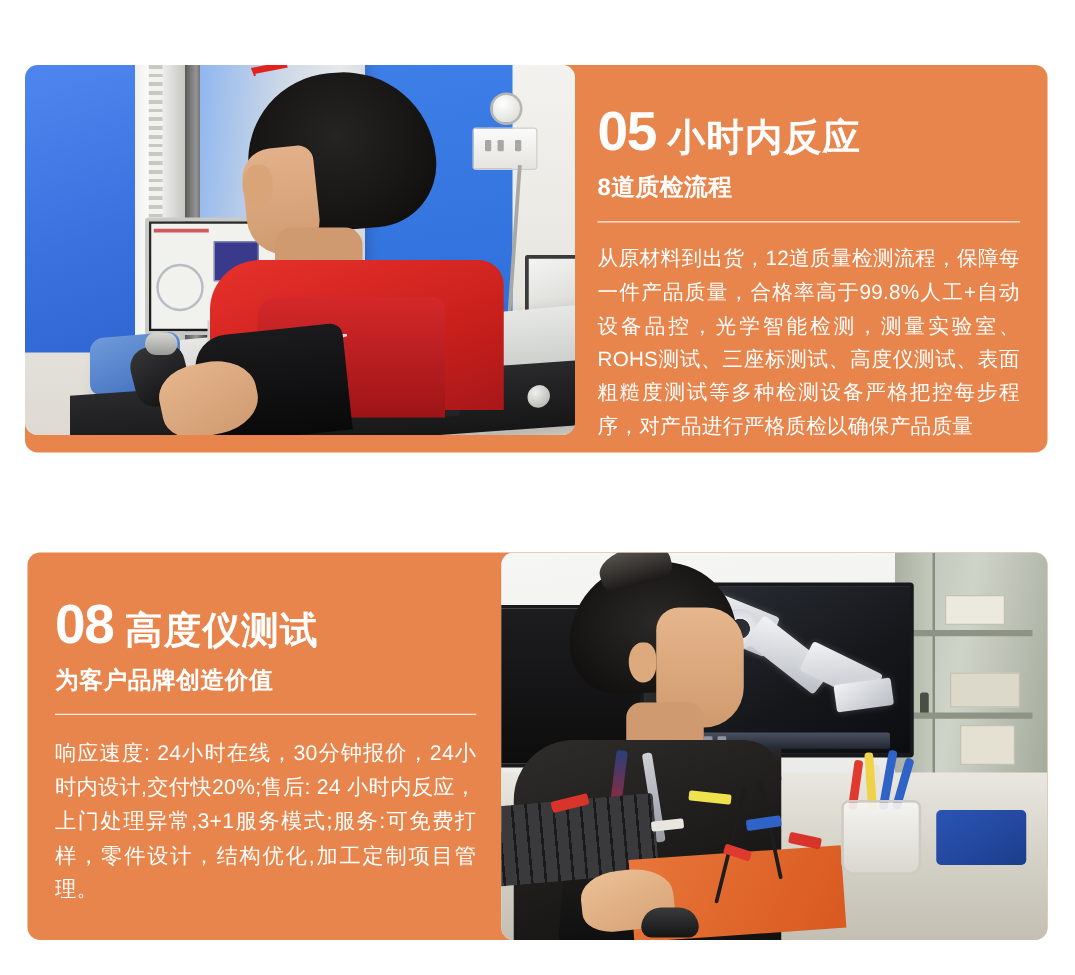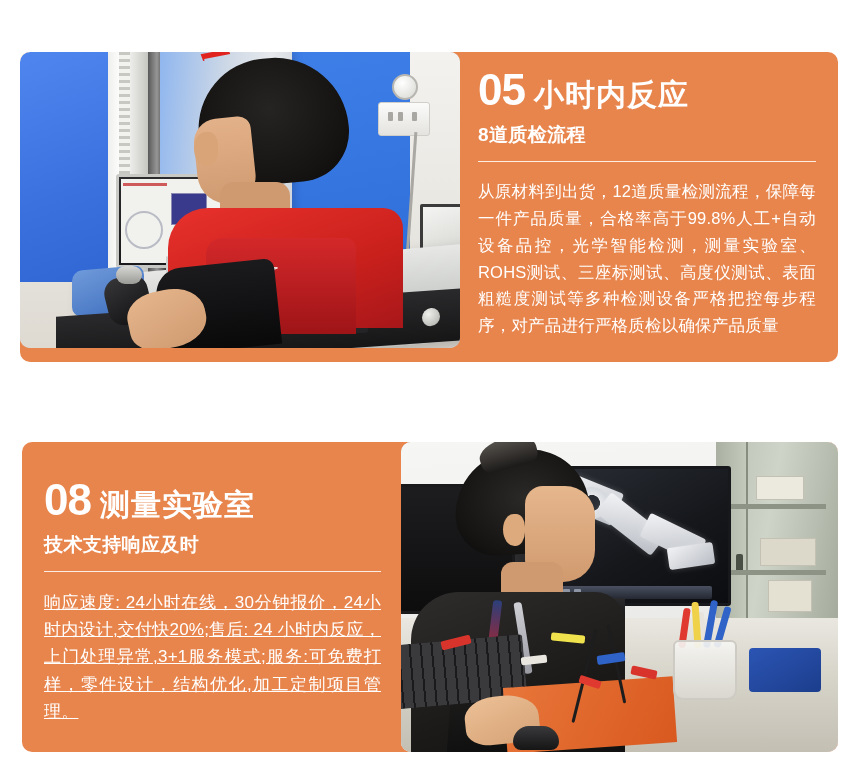--- a/index.html
+++ b/index.html
@@ -32,21 +32,21 @@
   #photo-05{ width:440px; height:296px; border-radius:10px; margin:0; }
   #photo-06{ width:437px; height:310px; border-radius:10px; }
 
   
   .textblock{
     flex:1 1 auto;
     padding:30px 24px 10px 18px;
     color:#ffffff;
     box-sizing:border-box;
   }
-  #text-05{ padding:16px 22px 0 18px;border-radius:22px; }
+  #text-05{ padding:32px 22px 0 18px;border-radius:22px; }
   #text-06{ padding:36px 20px 0 22px; }
 
   .headline{
     display:flex;
     align-items:baseline;
     gap:9px;
     margin:0 0 10px 0;
     line-height:1;
   }
   .hnum{
@@ -76,21 +76,21 @@
     background:rgba(255,255,255,.85);
     margin:6px 0 12px 0;
   }
   .bodytext{
     font-size:16.5px;
     line-height:1.62;
     color:#ffffff;
     letter-spacing:.2px;
     text-align:justify;
   }
-  #body-06{ font-size:17px; line-height:1.6;text-decoration:underline; }
+  #body-06{ font-size:17px; line-height:1.6; }
 
   
   #photo-05 .wall{
     position:absolute;inset:0;
     background:linear-gradient(180deg,#f3f2ee 0%,#e9e7e2 55%,#dedad2 100%);
   }
   #photo-05 .bluebg{
     position:absolute;left:200px;top:0;width:190px;height:210px;
     background:linear-gradient(170deg,#3f7fe8 0%,#2f6fdb 100%);
   }
@@ -558,24 +558,24 @@
     <div class="divider"></div>
     <p class="bodytext">从原材料到出货，12道质量检测流程，保障每一件产品质量，合格率高于99.8%人工+自动设备品控，光学智能检测，测量实验室、ROHS测试、三座标测试、高度仪测试、表面粗糙度测试等多种检测设备严格把控每步程序，对产品进行严格质检以确保产品质量</p>
   </div>
 </section>
 
 <section class="card" id="card-06">
 
   <div class="textblock" id="text-06">
     <div class="headline">
       <span class="hnum">08</span>
-      <span class="htitle">测量实验室</span>
+      <span class="htitle">高度仪测试</span>
     </div>
     <div class="sublines">
-      <div class="subline">技术支持响应及时</div>
+      <div class="subline">为客户品牌创造价值</div>
     </div>
     <div class="divider"></div>
     <p class="bodytext" id="body-06">响应速度: 24小时在线，30分钟报价，24小时内设计,交付快20%;售后: 24 小时内反应，上门处理异常,3+1服务模式;服务:可免费打样，零件设计，结构优化,加工定制项目管理。</p>
   </div>
 
   <div class="photo" id="photo-06">
     <div class="room"></div>
 
     <div class="cabinet">
       <div class="door"></div>

